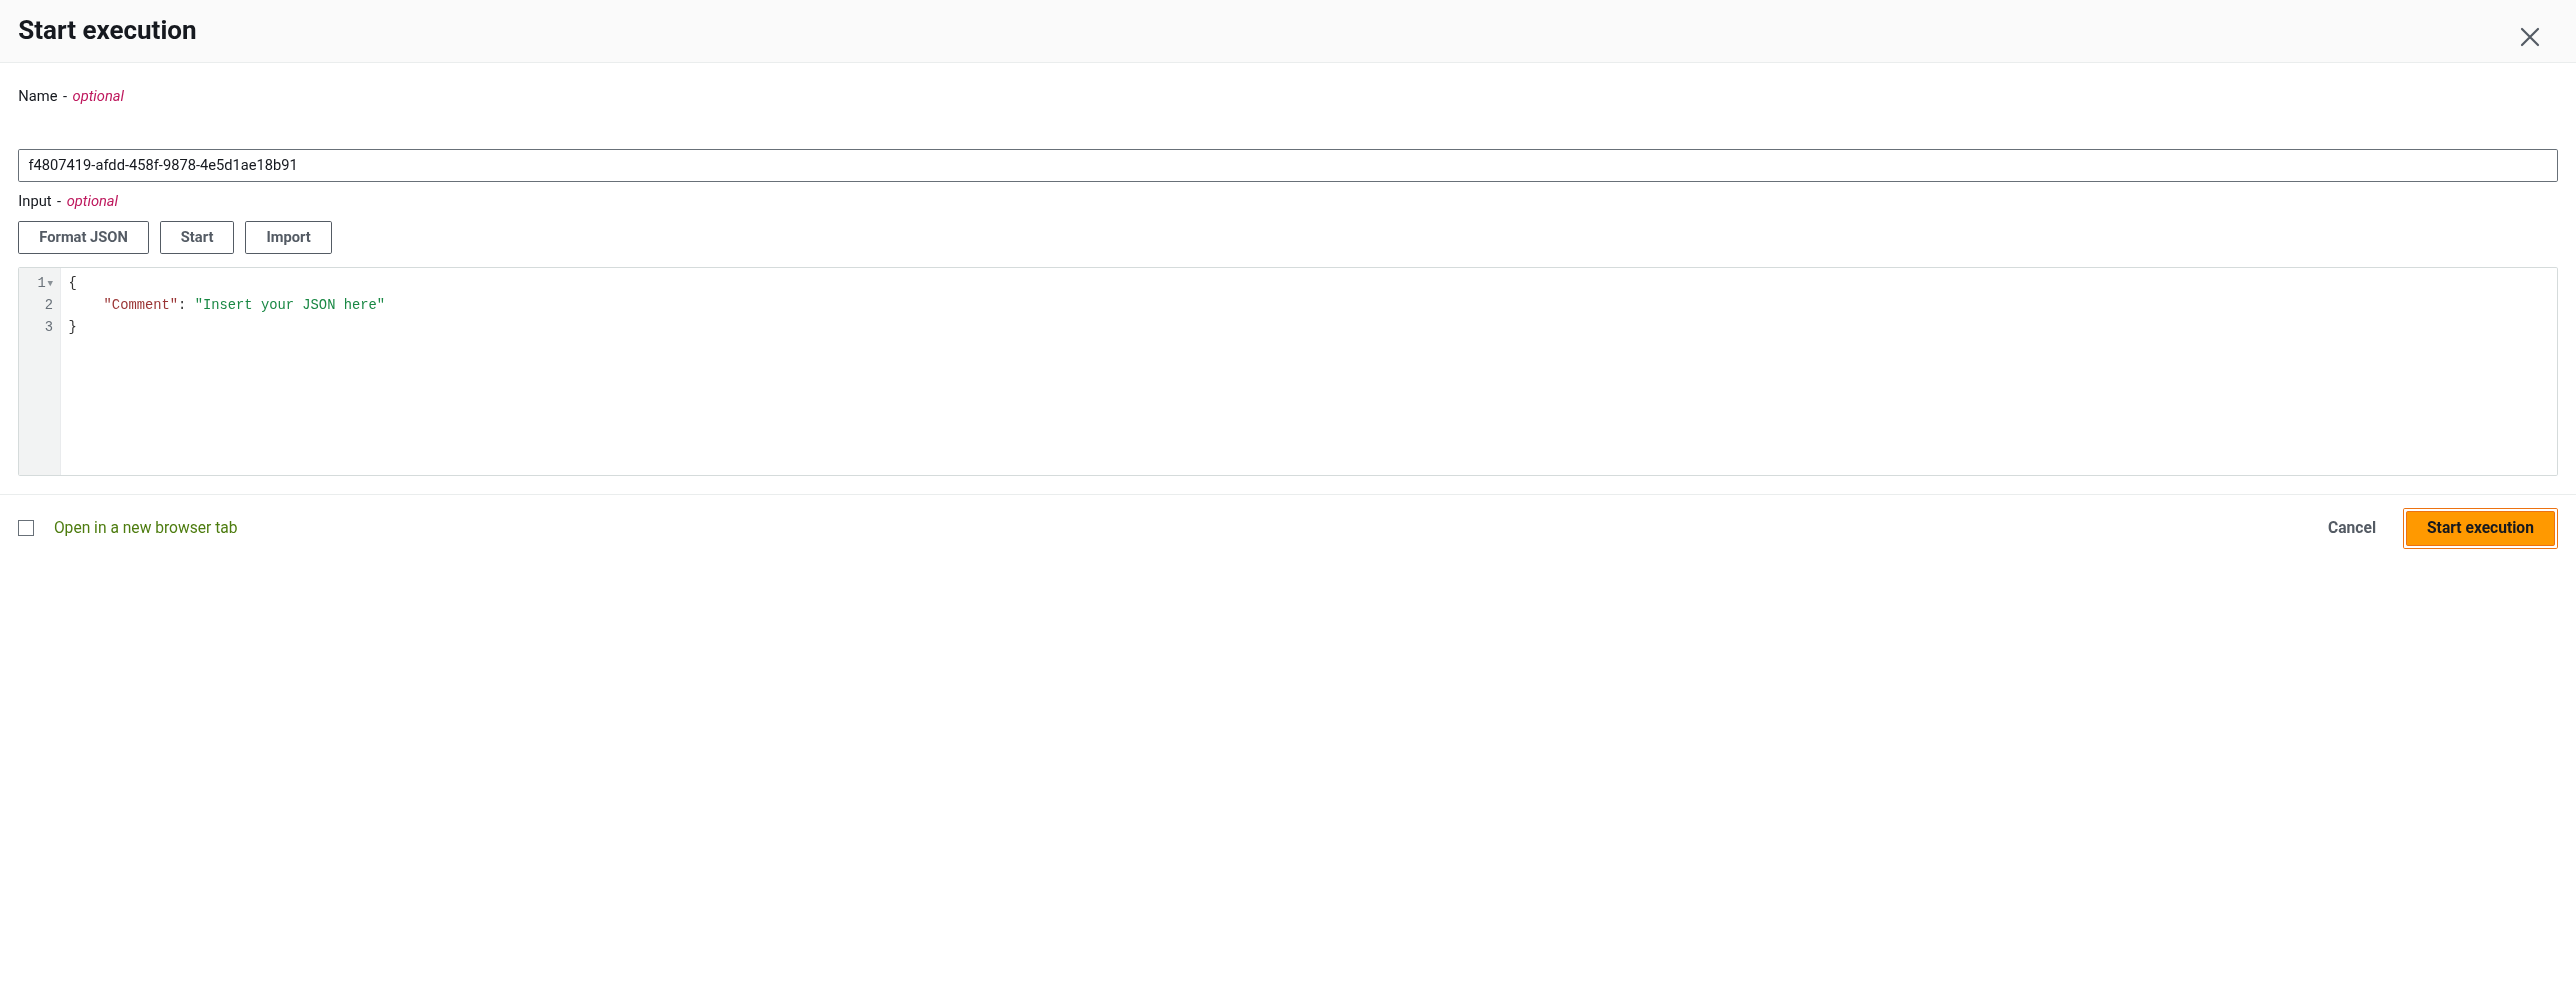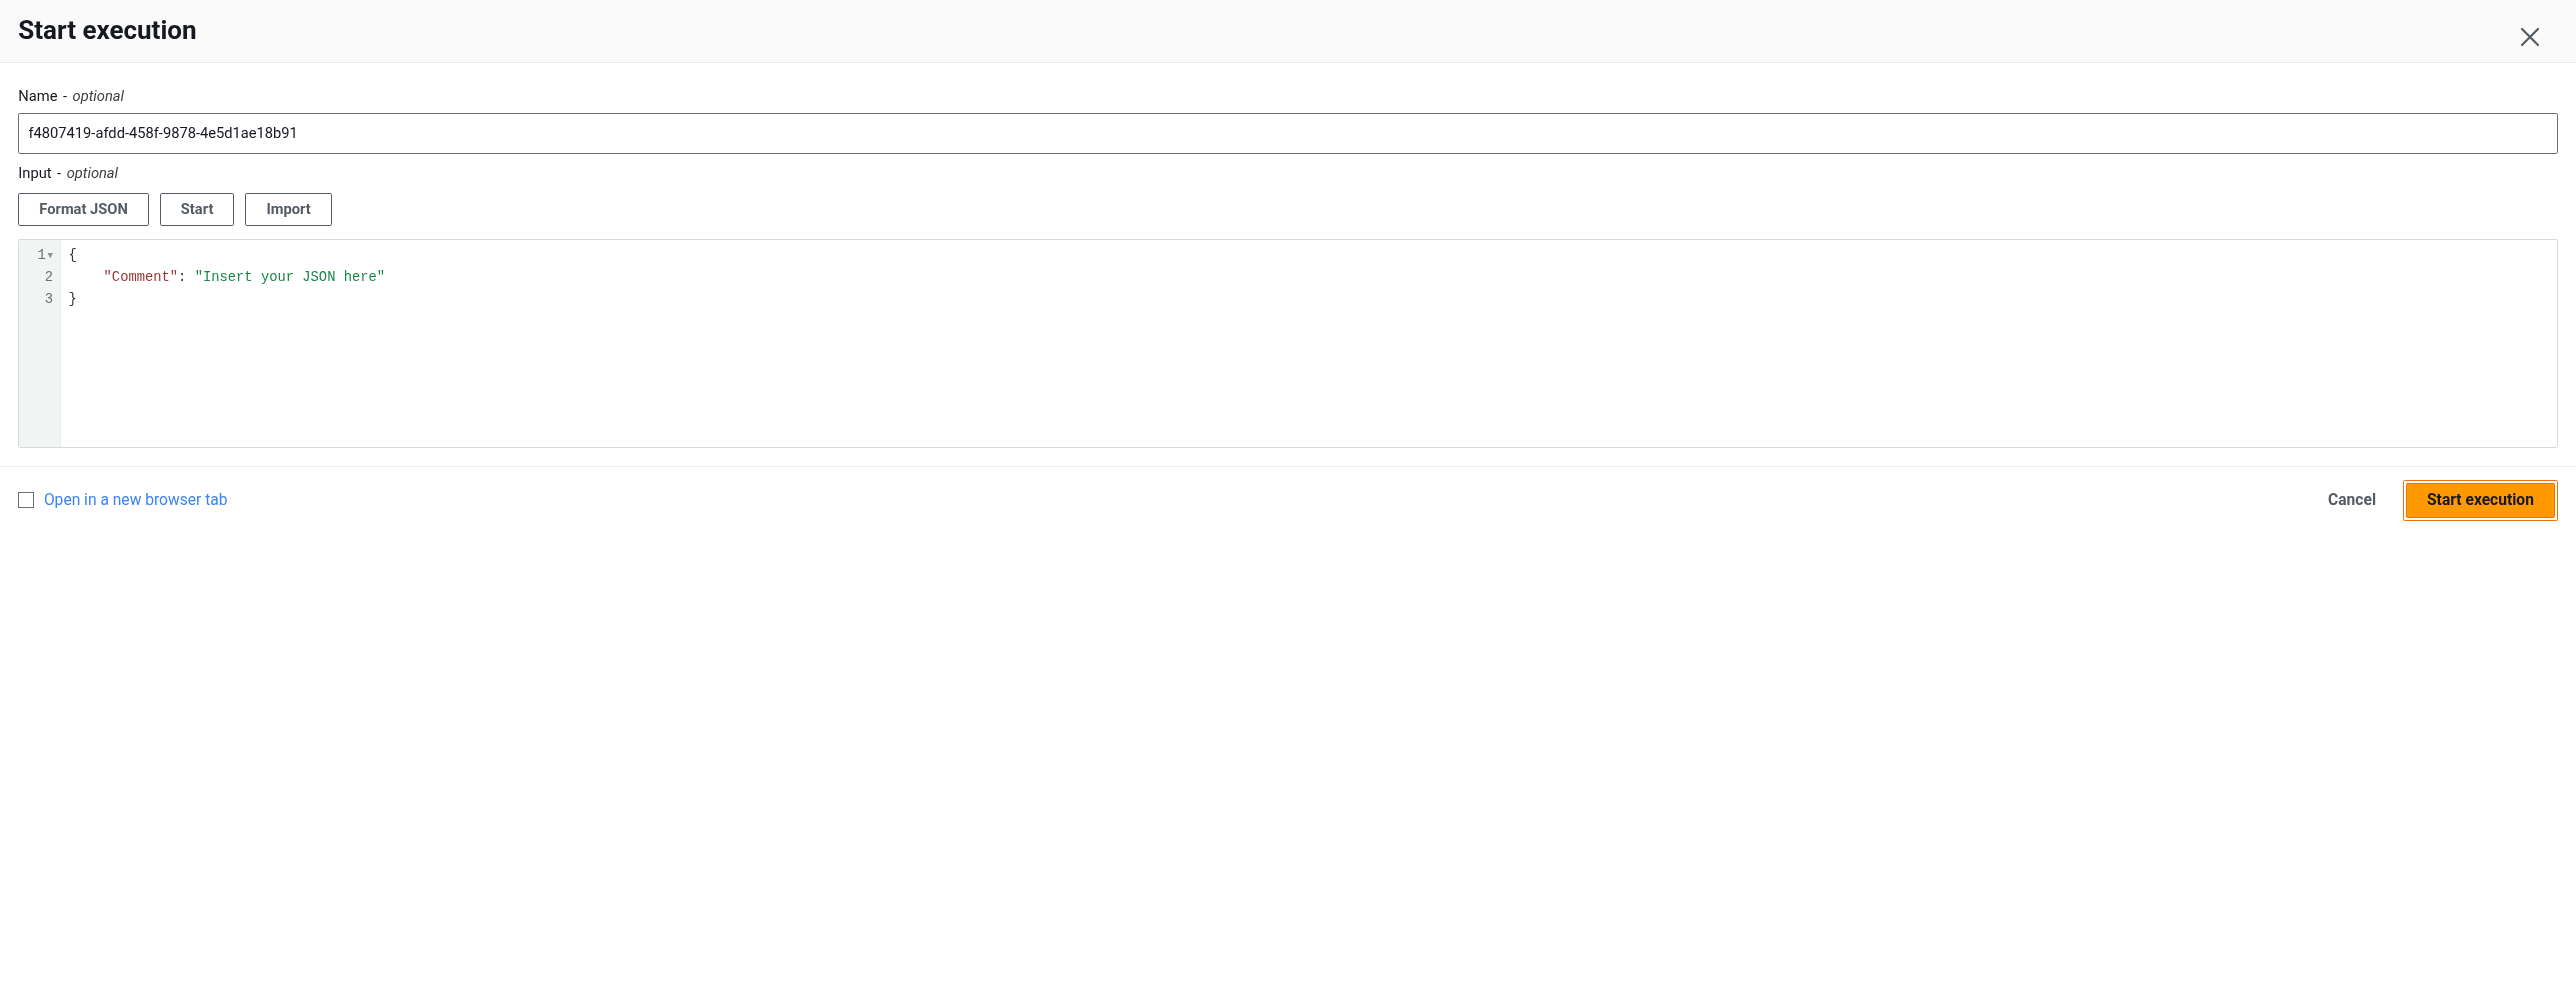--- a/index.html
+++ b/index.html
@@ -63,32 +63,33 @@
       font-size: 14.7px;
       color: #16191f;
       display: flex;
       align-items: flex-start;
       gap: 5.5px;
       margin-bottom: 7.3px;
     }
     .opt {
       font-style: italic;
       font-weight: 400;
-      color: #404040;
+      color: #be185d;
     }
     .dash { color: #16191f; }
     .text-input {
       width: 100%;
-      height: 41px;
+      height: 33px;
       border: 0.9px solid #687078;
       border-radius: 1.8px;
       padding: 3.7px 9.2px;
       font-size: 14.7px;
       color: #16191f;
       font-family: inherit;
+      margin-top: 36px;
     }
 
     .section-input { margin-top: 10px; }
     .helper {
       font-size: 13.8px;
       color: #687078;
       margin-top: 3.7px;
     }
 
     .btn-row {
@@ -159,23 +160,23 @@
     .modal-footer {
       border-top: 0.9px solid #eaeded;
       padding: 13px 18.3px;
       display: flex;
       align-items: center;
       justify-content: space-between;
     }
     .chk-wrap {
       display: flex;
       align-items: center;
-      gap: 10px;
+      gap: 20px;
       font-size: 15.6px;
-      color: #3b82f6;
+      color: #4d7c0f;
     }
     .chk {
       width: 15.6px;
       height: 15.6px;
       border: 0.9px solid #687078;
       background: #fff;
       cursor: pointer;
       flex-shrink: 0;
     }
     .footer-actions {

